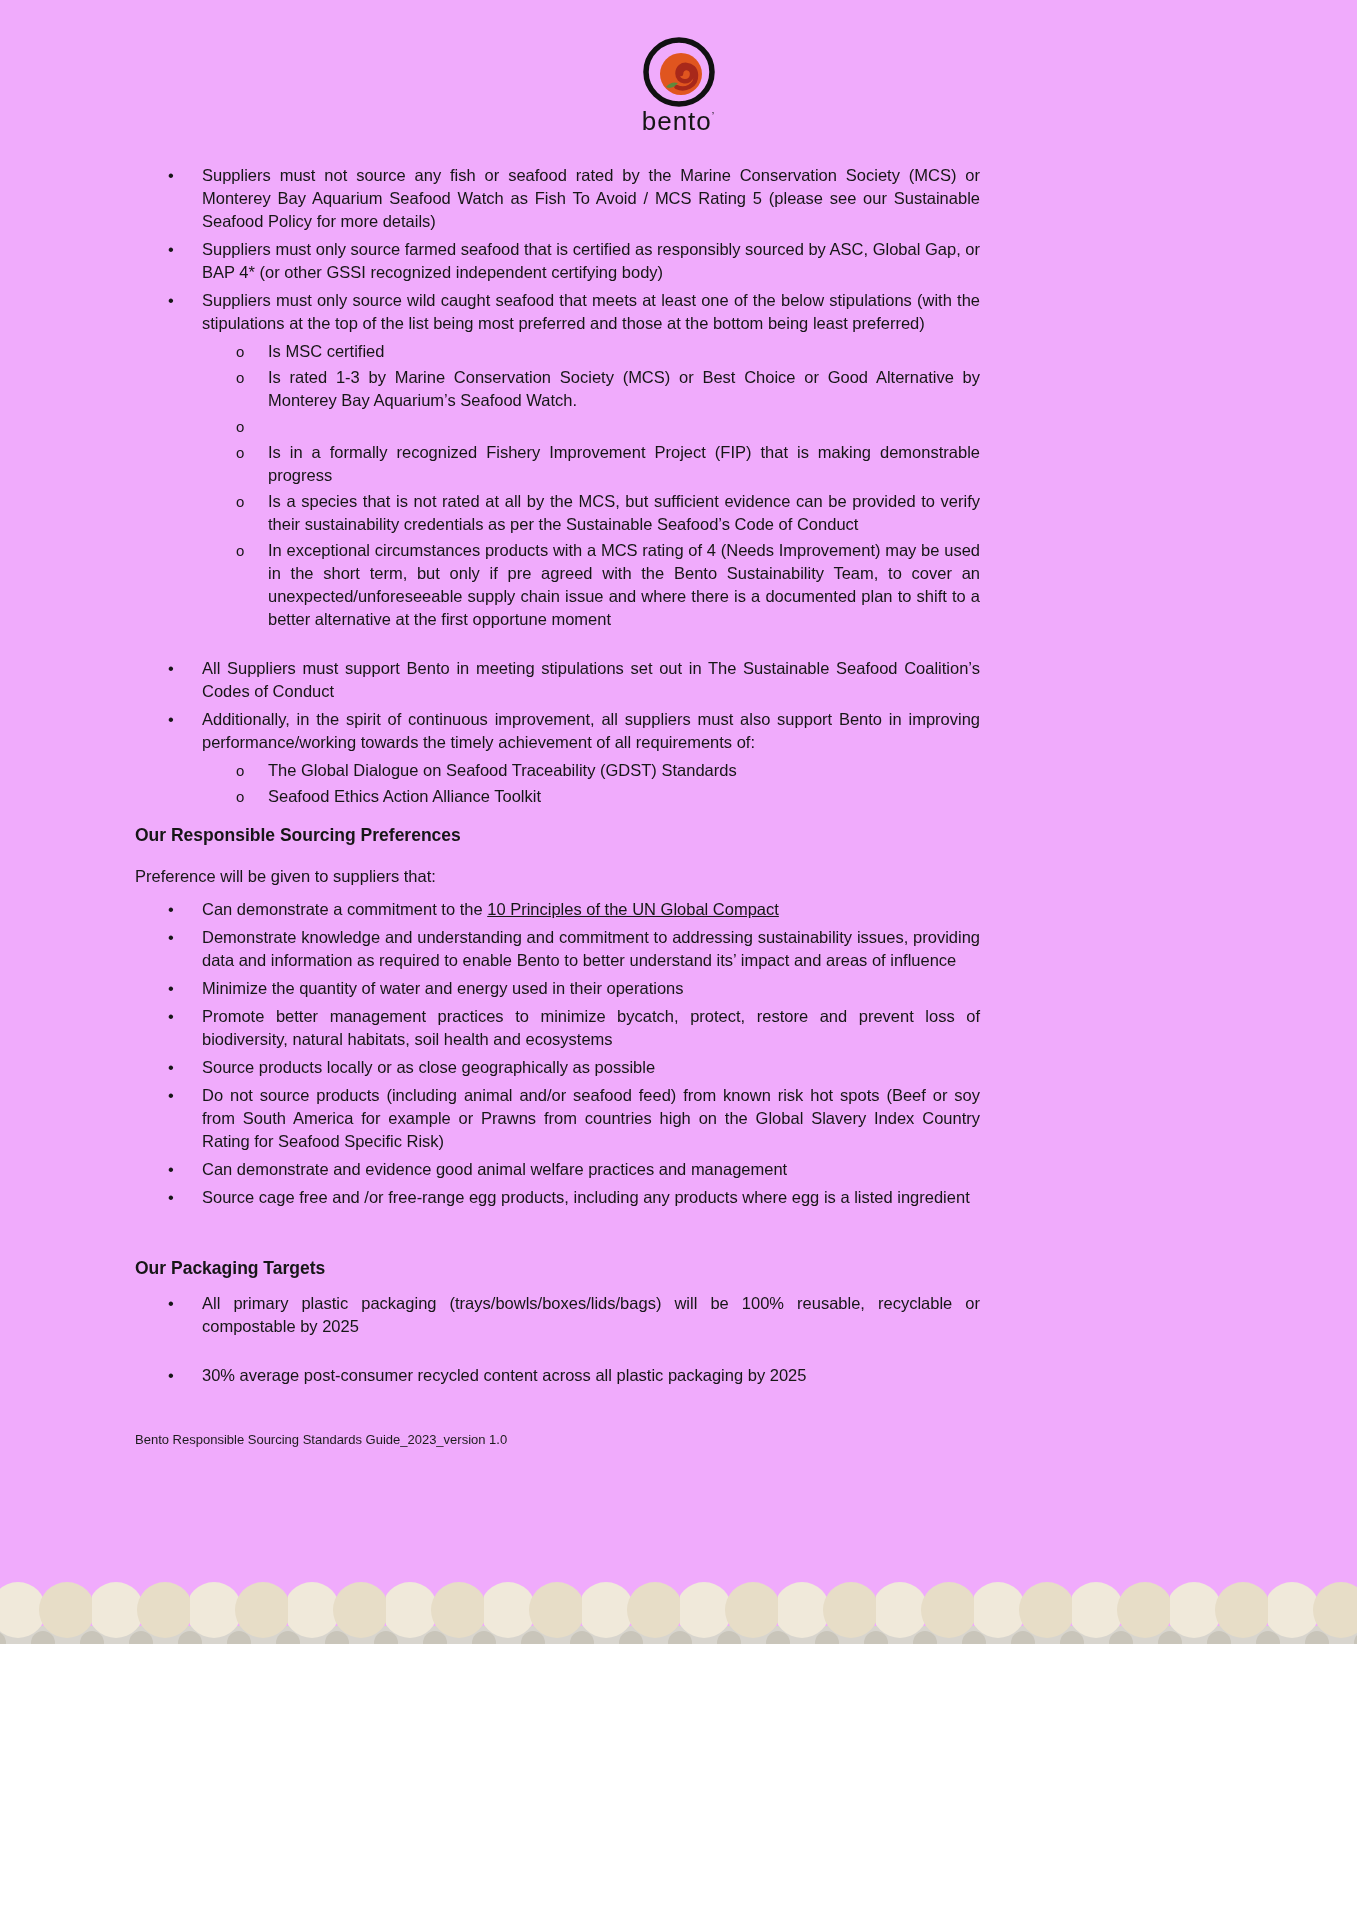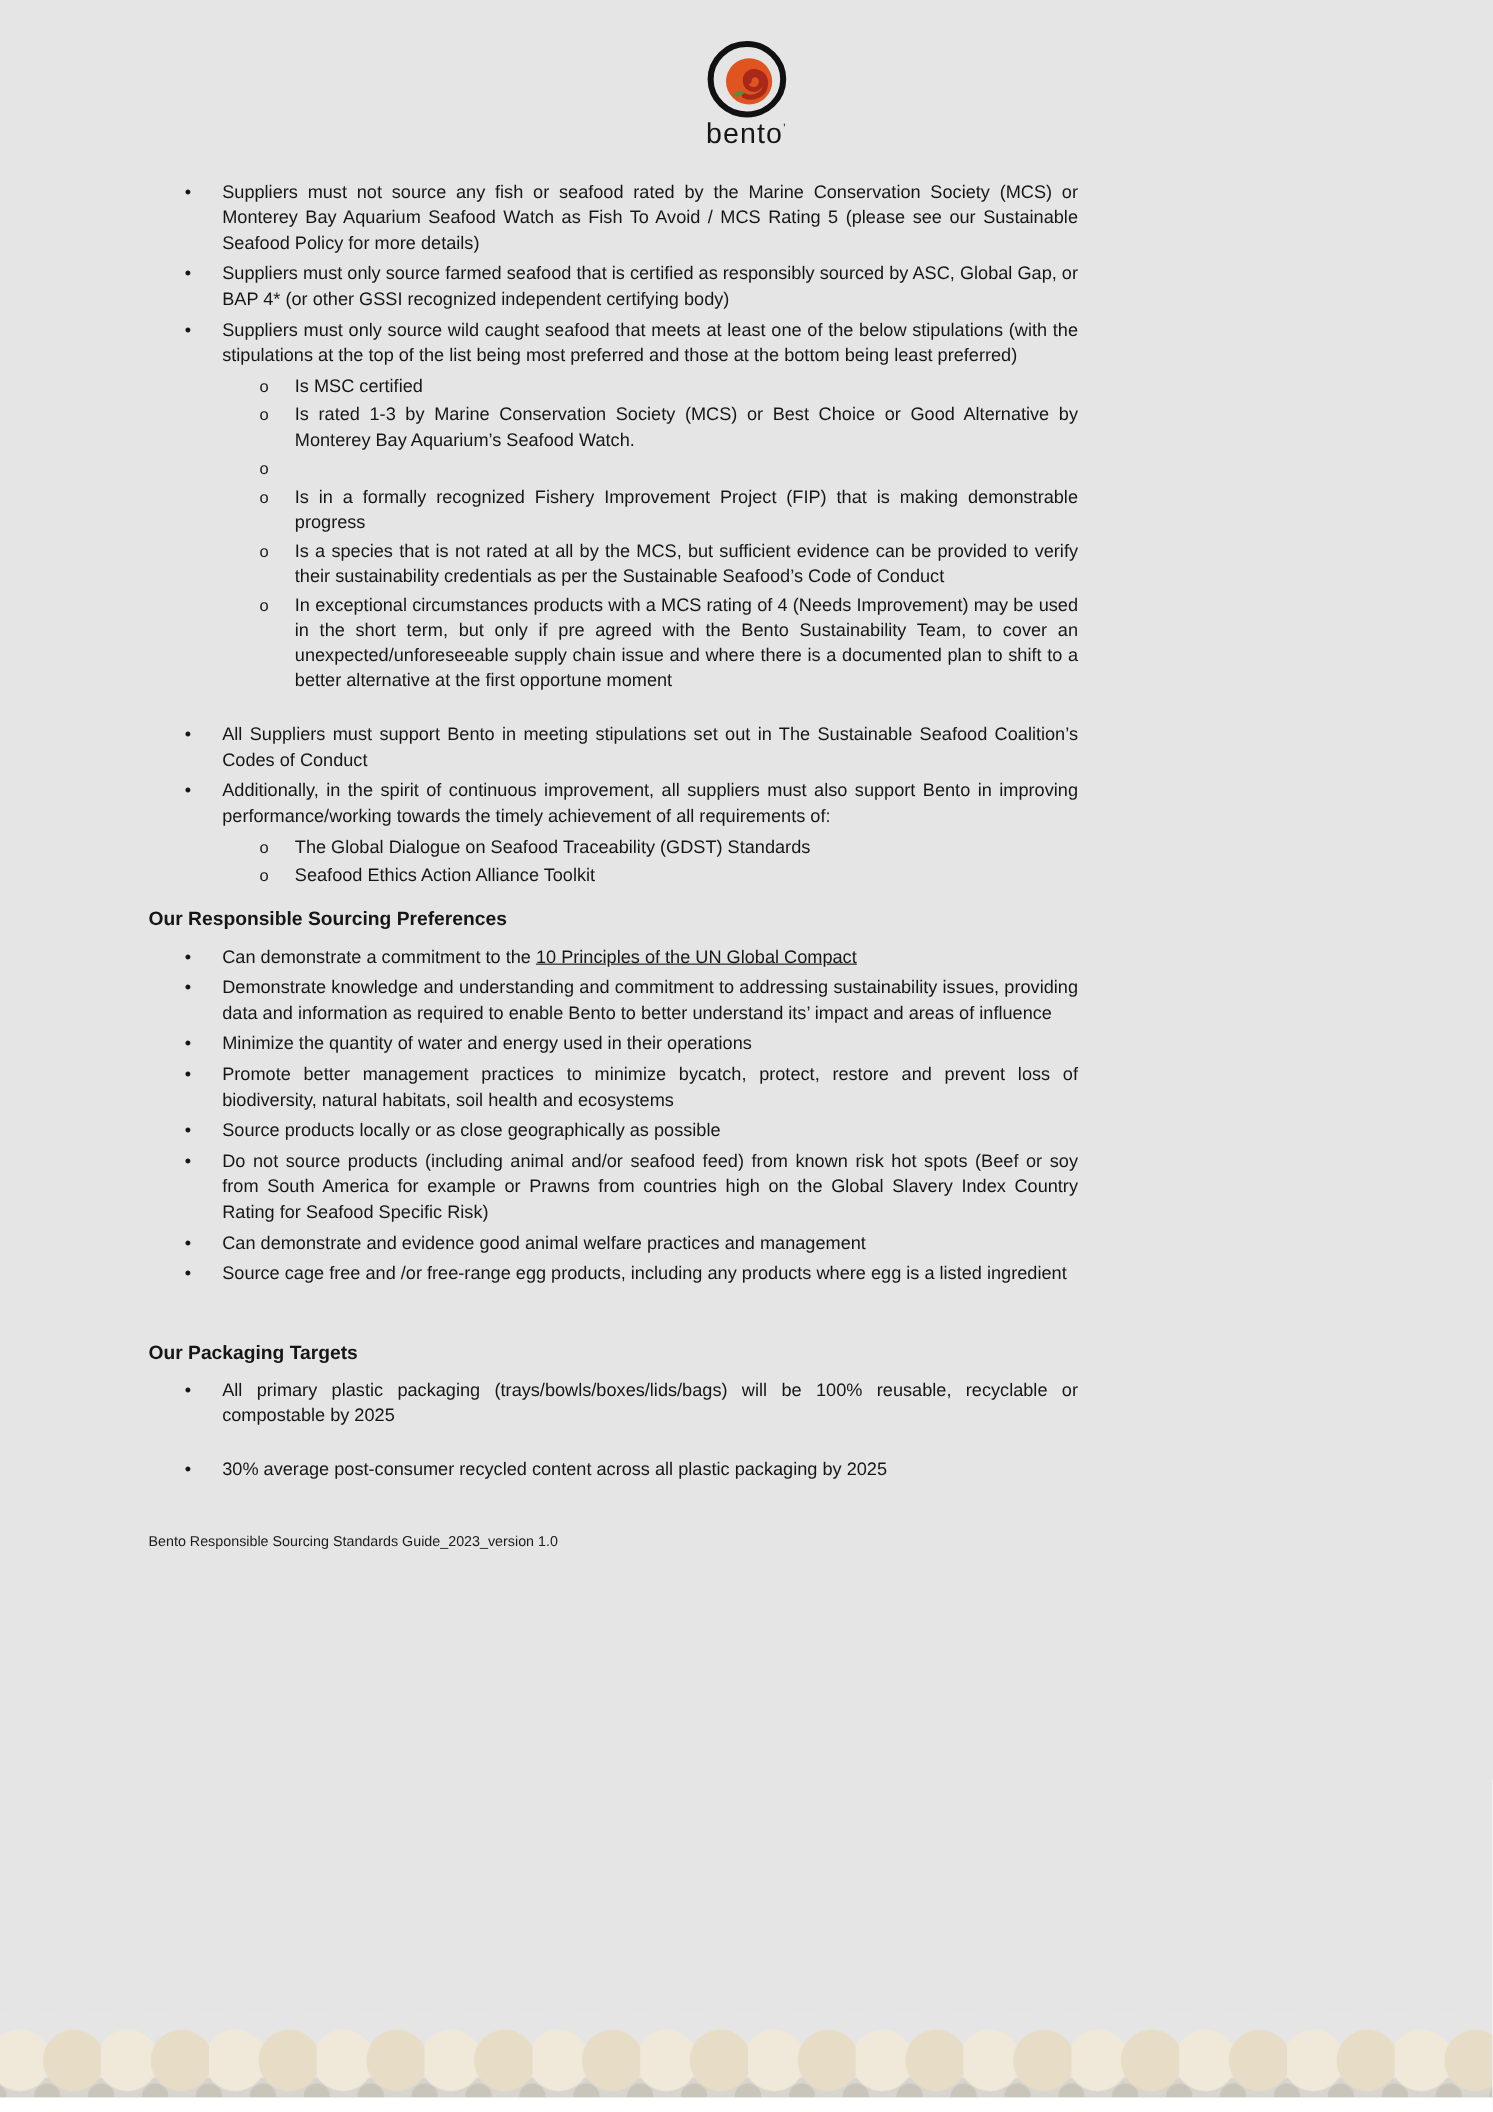--- a/index.html
+++ b/index.html
@@ -1,21 +1,21 @@
 <!DOCTYPE html>
 <html><head>
 <meta charset="utf-8">
 <style>
   * { box-sizing: border-box; }
   html, body { margin: 0; padding: 0; background: #ffffff; }
   .page {
     position: relative;
     width: 1357px;
-    height: 1907px;
-    background: #e5e5e5;
+    height: 1644px;
+    background: #f0abfc;
     font-family: "Liberation Sans", "DejaVu Sans", sans-serif;
     color: #161616;
     overflow: hidden;
   }
   .logo-block {
     position: absolute;
     top: 36px;
     left: 0;
     width: 100%;
     text-align: center;
@@ -135,20 +135,21 @@
           <div class="list-item level-2">
             <span class="marker">o</span>
             <div class="item-text"><span>The Global Dialogue on Seafood Traceability (GDST) Standards</span></div>
           </div>
           <div class="list-item level-2">
             <span class="marker">o</span>
             <div class="item-text"><span>Seafood Ethics Action Alliance Toolkit</span></div>
           </div>
         </div>
         <h2 class="doc-heading">Our Responsible Sourcing Preferences</h2>
+        <p class="doc-paragraph">Preference will be given to suppliers that:</p>
         <div class="doc-list">
           <div class="list-item level-1">
             <span class="marker">•</span>
             <div class="item-text"><span>Can demonstrate a commitment to the </span><a class="doc-link">10 Principles of the UN Global Compact</a></div>
           </div>
           <div class="list-item level-1">
             <span class="marker">•</span>
             <div class="item-text"><span>Demonstrate knowledge and understanding and commitment to addressing sustainability issues, providing data and information as required to enable Bento to better understand its’ impact and areas of influence</span></div>
           </div>
           <div class="list-item level-1">

